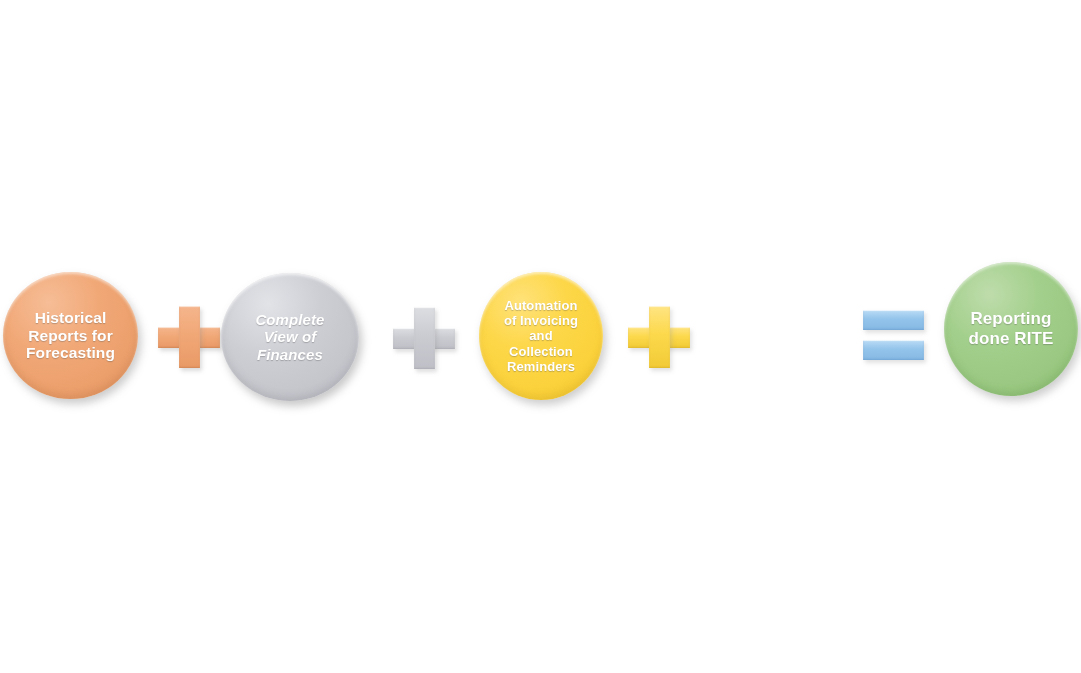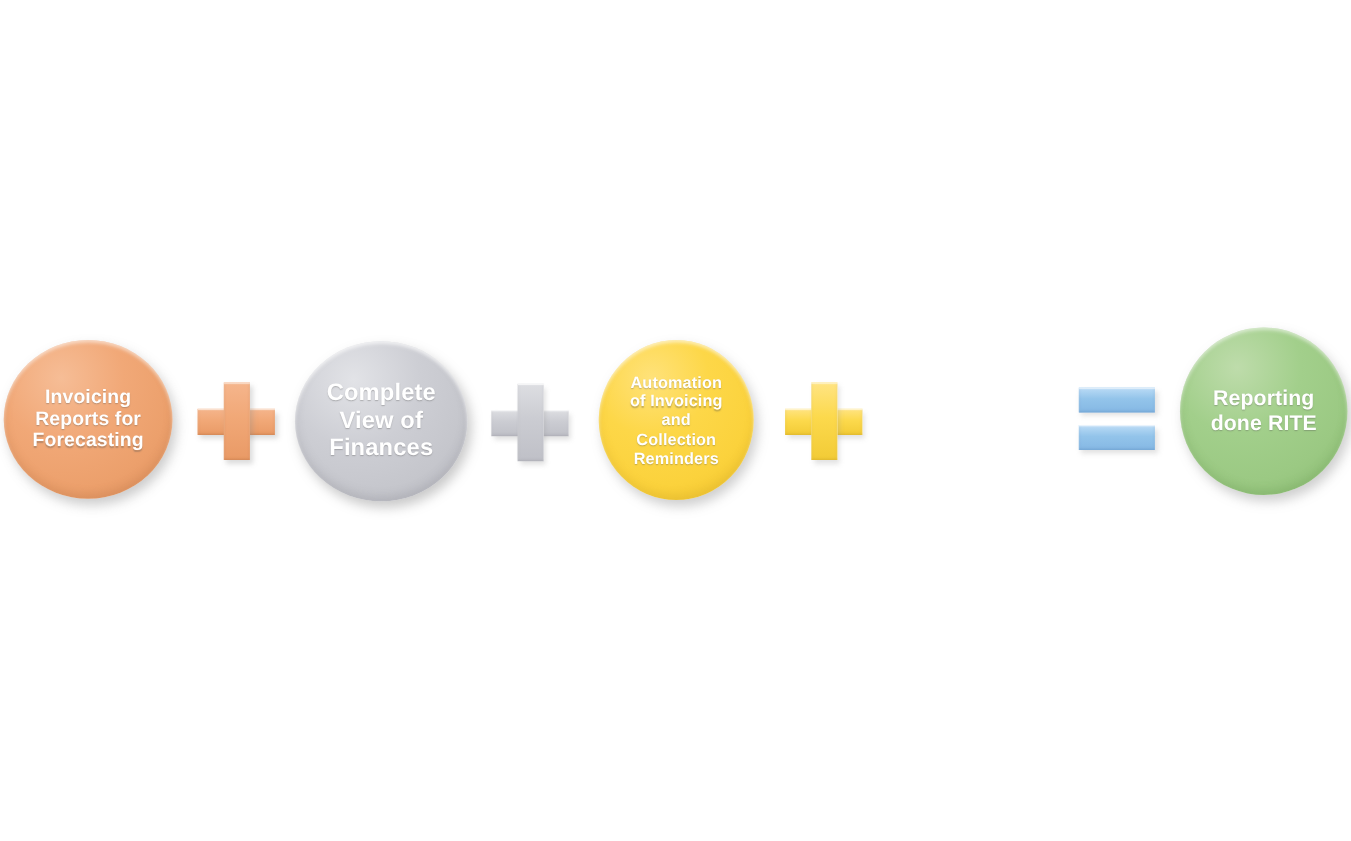--- a/index.html
+++ b/index.html
@@ -49,28 +49,29 @@
     font-size: 15.5px;
     background:
       radial-gradient(circle at 34% 24%, #f6bd96 0%, #f1a877 38%, #eca06c 68%, #e0925f 100%);
     box-shadow:
       inset 0 2px 3px rgba(255,255,255,0.55),
       inset 0 -4px 7px rgba(170,100,55,0.22),
       3px 5px 9px rgba(120,120,120,0.38);
   }
   
   #node-complete {
-    left: 236px; top: 273px; width: 138px; height: 128px;
-    font-size: 19px;
+    left: 221px; top: 273px; width: 138px; height: 128px;
+    font-size: 15px;
     background:
       radial-gradient(circle at 34% 24%, #e2e3e7 0%, #cdced4 40%, #c5c6cc 70%, #b6b7bf 100%);
     box-shadow:
       inset 0 2px 3px rgba(255,255,255,0.7),
       inset 0 -4px 7px rgba(130,130,140,0.25),
       3px 5px 9px rgba(120,120,120,0.40);
+    font-style: italic;
   }
   
   #node-automation {
     left: 479px; top: 272px; width: 124px; height: 128px;
     font-size: 13px;
     background:
       radial-gradient(circle at 34% 24%, #ffe27a 0%, #fdd748 36%, #fbd23c 68%, #edc12c 100%);
     box-shadow:
       inset 0 2px 3px rgba(255,255,255,0.6),
       inset 0 -4px 7px rgba(190,150,30,0.22),
@@ -154,21 +155,21 @@
   }
   #equals .ebar.top { top: 0; }
   #equals .ebar.bottom { top: 30px; }
 </style>
 </head>
 <body>
 
 <div id="diagram">
 
   <div class="node" id="node-historical">
-    <span class="label">Invoicing
+    <span class="label">Historical
 Reports for
 Forecasting</span>
   </div>
 
   <div class="plus" id="plus-1">
     <div class="bar h"></div>
     <div class="bar v"></div>
   </div>
 
   <div class="node" id="node-complete">

